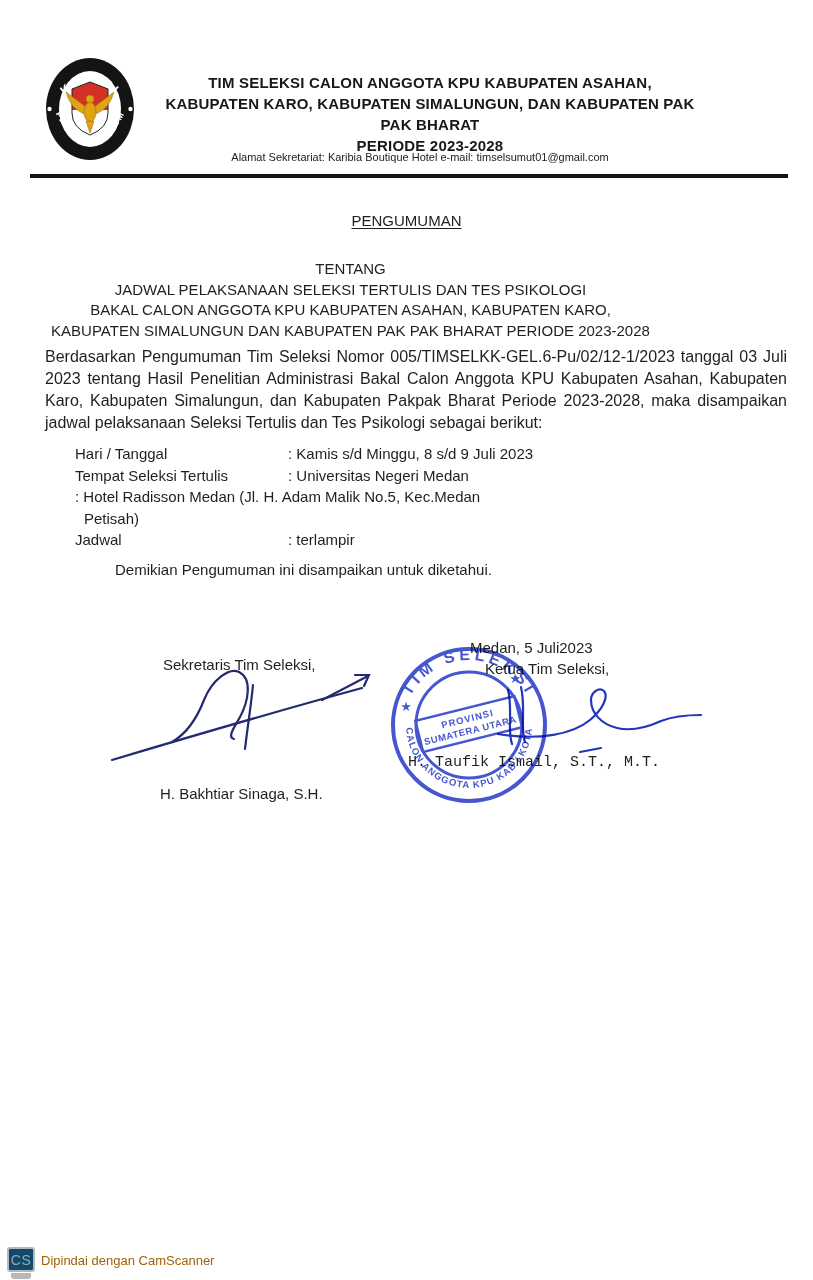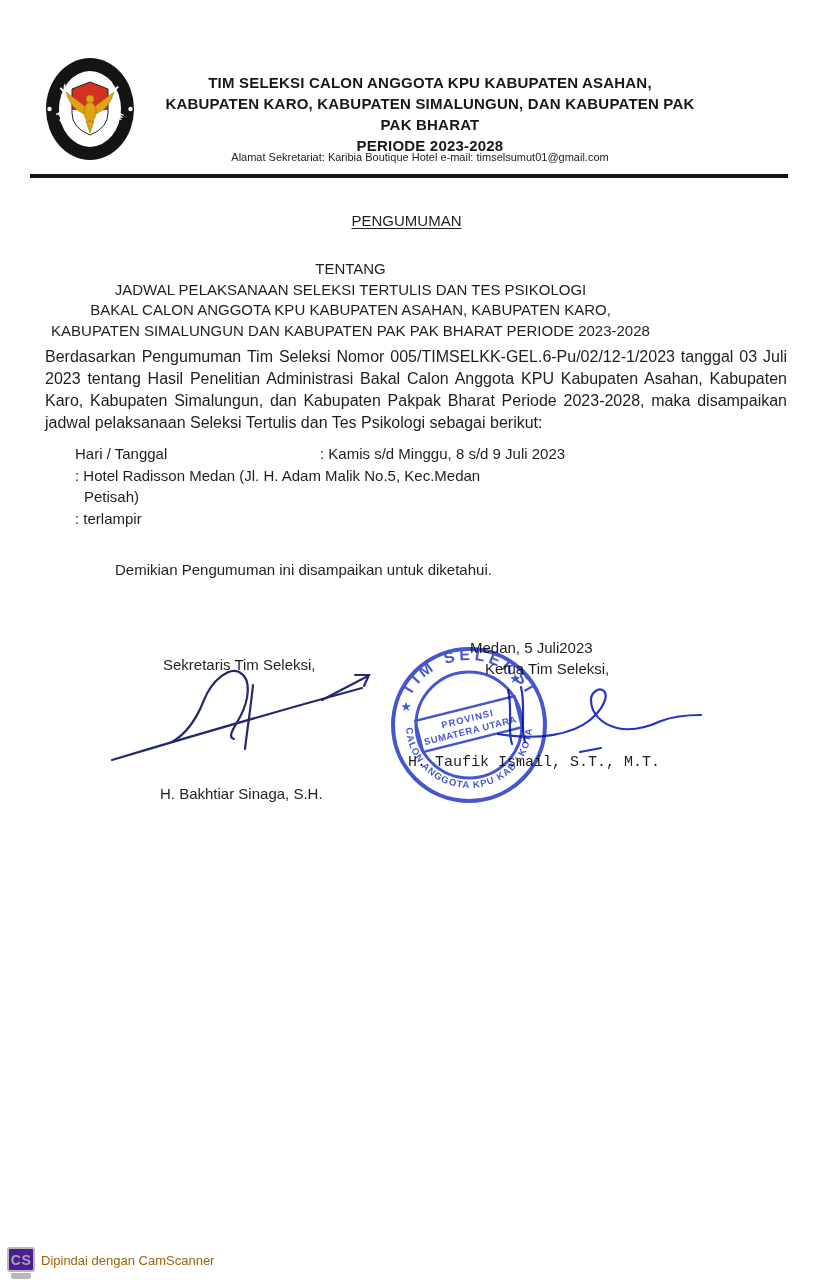--- a/index.html
+++ b/index.html
@@ -41,44 +41,44 @@
   .anno-about {
     position: absolute; left: 0; top: 259px; width: 701px; text-align: center;
     font-size: 15px; line-height: 20.5px;
   }
   
   .body-par {
     position: absolute; left: 45px; top: 346px; width: 742px;
     font-size: 16px; line-height: 22px; text-align: justify;
   }
   .schedule { position: absolute; left: 75px; top: 443px; width: 700px; font-size: 15px; }
-  .sched-row { display: flex; align-items: flex-start; gap: 32px; }
+  .sched-row { display: flex; align-items: flex-start; }
   .sched-label { width: 213px; flex: 0 0 213px; line-height: 21.5px; }
   .sched-value { width: 440px; line-height: 21.5px; padding-left: 9px; text-indent: -9px; }
   .closing {
     position: absolute; left: 115px; top: 561px; width: 600px; font-size: 15px;
   }
   
   .sig-text { position: absolute; font-size: 15px; white-space: nowrap; }
   .sig-sekretaris-role { left: 163px; top: 656px; }
   .sig-sekretaris-name { left: 160px; top: 749px; margin-top: 36px; }
   .sig-date  { left: 470px; top: 639px; }
   .sig-ketua-role { left: 485px; top: 660px; }
   .sig-ketua-name { left: 408px; top: 754px; font-family: Liberation Mono, monospace; }
   .sig-ink { position: absolute; left: 0; top: 0; width: 813px; height: 1280px; pointer-events: none; }
   .stamp {
     position: absolute; left: 389px; top: 645px; width: 160px; height: 160px;
     opacity: 0.88; mix-blend-mode: multiply;
   }
   
   .cs-icon {
     position: absolute; left: 7px; top: 1247px; width: 28px; height: 25px;
-    border: 2.5px solid #b8b8b8; border-radius: 3px; background: #4c1d95;
+    border: 2.5px solid #b8b8b8; border-radius: 3px; background: #0c4a6e;
     display: flex; align-items: center; justify-content: center;
-    font-size: 14px; font-weight: bold; color: #a6a6a6; letter-spacing: 0.5px;
+    font-size: 14px; font-weight: normal; color: #a6a6a6; letter-spacing: 0.5px;
   }
   .cs-tab {
     position: absolute; left: 11px; top: 1273px; width: 20px; height: 6px;
     background: #b8b8b8; border-radius: 0 0 3px 3px;
   }
   .cs-text {
     position: absolute; left: 41px; top: 1253px; font-size: 13px; color: #a16207;
   }
 </style>
 </head>
@@ -136,23 +136,28 @@
   </div>
 
   <div class="body-par">Berdasarkan Pengumuman Tim Seleksi Nomor 005/TIMSELKK-GEL.6-Pu/02/12-1/2023 tanggal 03 Juli 2023 tentang Hasil Penelitian Administrasi Bakal Calon Anggota KPU Kabupaten Asahan, Kabupaten Karo, Kabupaten Simalungun, dan Kabupaten Pakpak Bharat Periode 2023-2028, maka disampaikan jadwal pelaksanaan Seleksi Tertulis dan Tes Psikologi sebagai berikut:</div>
 
   <div class="schedule">
     <div class="sched-row">
       <div class="sched-label">Hari / Tanggal</div>
       <div class="sched-value">: Kamis s/d Minggu, 8 s/d 9 Juli 2023</div>
     </div>
     <div class="sched-row">
+      <div class="sched-label">Tempat Seleksi Tertulis</div>
+      <div class="sched-value">: Universitas Negeri Medan</div>
+    </div>
+    <div class="sched-row">
       <div class="sched-value">: Hotel Radisson Medan (Jl. H. Adam Malik No.5, Kec.Medan Petisah)</div>
     </div>
     <div class="sched-row">
+      <div class="sched-label">Jadwal</div>
       <div class="sched-value">: terlampir</div>
     </div>
   </div>
 
   <div class="closing">Demikian Pengumuman ini disampaikan untuk diketahui.</div>
 
   <div class="sig-text sig-date">Medan, 5 Juli2023</div>
   <div class="sig-text sig-sekretaris-role">Sekretaris Tim Seleksi,</div>
   <div class="sig-text sig-ketua-role">Ketua Tim Seleksi,</div>
   <div class="sig-text sig-sekretaris-name">H. Bakhtiar Sinaga, S.H.</div>

